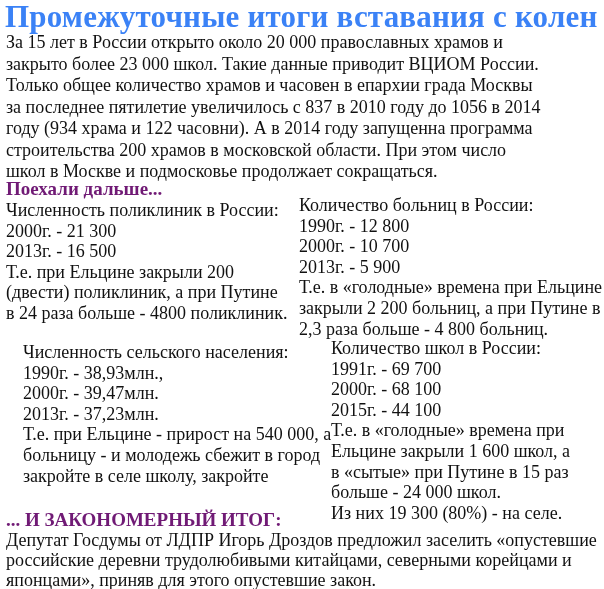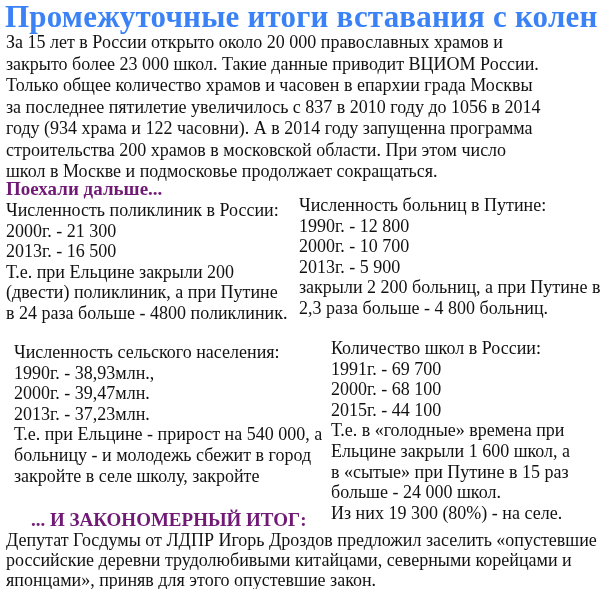--- a/index.html
+++ b/index.html
@@ -46,29 +46,30 @@
 <div class="block" style="left:6px; top:200px;">
   <span>Численность поликлиник в России:</span>
   <span>2000г. - 21 300</span>
   <span>2013г. - 16 500</span>
   <span>Т.е. при Ельцине закрыли 200</span>
   <span>(двести) поликлиник, а при Путине</span>
   <span>в 24 раза больше - 4800 поликлиник.</span>
 </div>
 
 <div class="block" style="left:299px; top:195px;">
-  <span>Численность больниц в Путине:</span>
+  <span>Количество больниц в России:</span>
   <span>1990г. - 12 800</span>
   <span>2000г. - 10 700</span>
   <span>2013г. - 5 900</span>
+  <span>Т.е. в «голодные» времена при Ельцине</span>
   <span>закрыли 2 200 больниц, а при Путине в</span>
   <span>2,3 раза больше - 4 800 больниц.</span>
 </div>
 
-<div class="block" style="left:14px; top:342px;">
+<div class="block" style="left:23px; top:342px;">
   <span>Численность сельского населения:</span>
   <span>1990г. - 38,93млн.,</span>
   <span>2000г. - 39,47млн.</span>
   <span>2013г. - 37,23млн.</span>
   <span>Т.е. при Ельцине - прирост на 540 000, а</span>
   <span>больницу - и молодежь сбежит в город</span>
   <span>закройте в селе школу, закройте</span>
 </div>
 
 <div class="block" style="left:331px; top:338px;">
@@ -76,19 +77,19 @@
   <span>1991г. - 69 700</span>
   <span>2000г. - 68 100</span>
   <span>2015г. - 44 100</span>
   <span>Т.е. в «голодные» времена при</span>
   <span>Ельцине закрыли 1 600 школ, а</span>
   <span>в «сытые» при Путине в 15 раз</span>
   <span>больше - 24 000 школ.</span>
   <span>Из них 19 300 (80%) - на селе.</span>
 </div>
 
-<div class="h2" style="left:6px; top:509px;margin-left:25px;">... И ЗАКОНОМЕРНЫЙ ИТОГ:</div>
+<div class="h2" style="left:6px; top:509px;">... И ЗАКОНОМЕРНЫЙ ИТОГ:</div>
 
 <div class="block" style="left:6px; top:530px; line-height:20px;">
   <span>Депутат Госдумы от ЛДПР Игорь Дроздов предложил заселить «опустевшие</span>
   <span>российские деревни трудолюбивыми китайцами, северными корейцами и</span>
   <span>японцами», приняв для этого опустевшие закон.</span>
 </div>
 
 </body></html>

